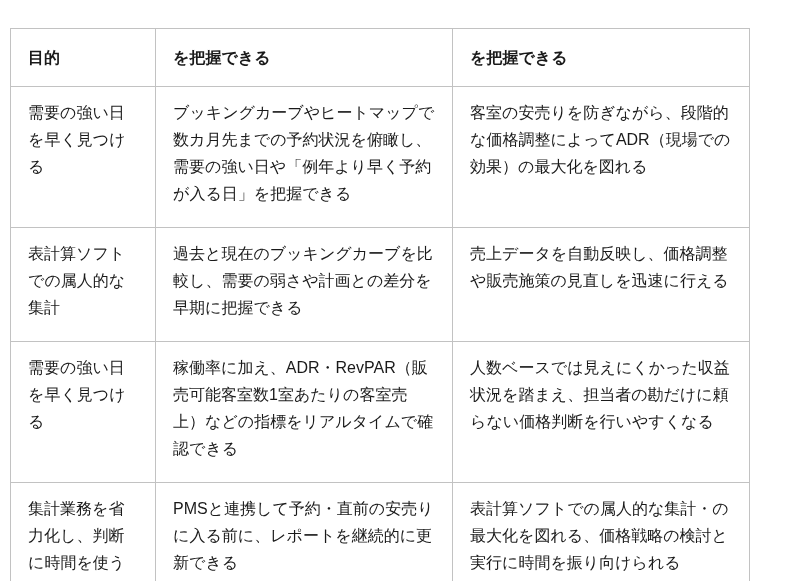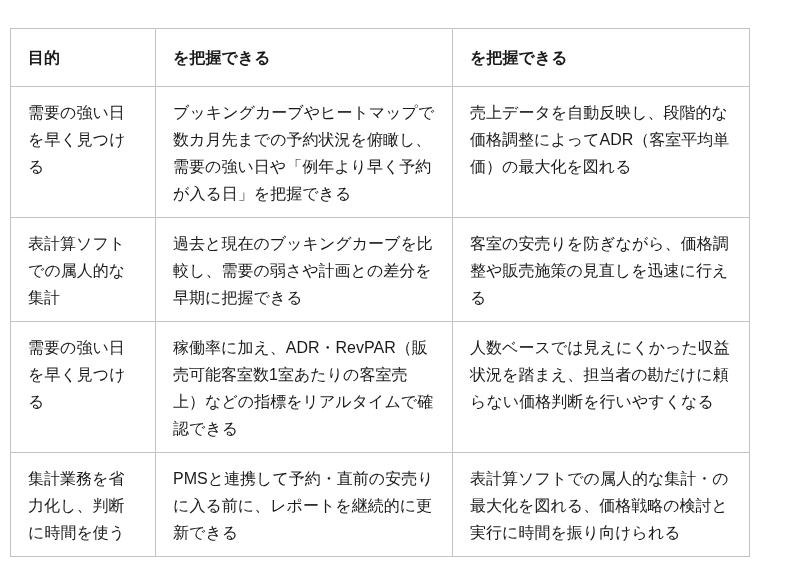--- a/index.html
+++ b/index.html
@@ -47,21 +47,21 @@
     line-height: 27px;
     overflow-wrap: break-word;
   }
   .info-table th {
     font-weight: 700;
     padding: 15px 17px;
     vertical-align: middle;
   }
   .info-table td {
     font-weight: 400;
-    padding: 12px 17px 10px 17px;
+    padding: 12px 17px 20px 17px;
     margin-left: 12px;
   }
 </style>
 </head>
 <body>
 
 <div class="page">
   <div class="table-wrap">
     <table class="info-table">
       <colgroup>
@@ -73,26 +73,26 @@
         <tr>
           <th>目的</th>
           <th>を把握できる</th>
           <th>を把握できる</th>
         </tr>
       </thead>
       <tbody>
         <tr>
           <td>需要の強い日を早く見つける</td>
           <td>ブッキングカーブやヒートマップで数カ月先までの予約状況を俯瞰し、需要の強い日や「例年より早く予約が入る日」を把握できる</td>
-          <td>売上データを自動反映し、段階的な価格調整によってADR（客室平均単価）の最大化を図れる</td>
+          <td>客室の安売りを防ぎながら、段階的な価格調整によってADR（現場での効果）の最大化を図れる</td>
         </tr>
         <tr>
           <td>表計算ソフトでの属人的な集計</td>
           <td>過去と現在のブッキングカーブを比較し、需要の弱さや計画との差分を早期に把握できる</td>
-          <td>客室の安売りを防ぎながら、価格調整や販売施策の見直しを迅速に行える</td>
+          <td>売上データを自動反映し、価格調整や販売施策の見直しを迅速に行える</td>
         </tr>
         <tr>
           <td>需要の強い日を早く見つける</td>
           <td>稼働率に加え、ADR・RevPAR（販売可能客室数1室あたりの客室売上）などの指標をリアルタイムで確認できる</td>
           <td>人数ベースでは見えにくかった収益状況を踏まえ、担当者の勘だけに頼らない価格判断を行いやすくなる</td>
         </tr>
         <tr>
           <td>集計業務を省力化し、判断に時間を使う</td>
           <td>PMSと連携して予約・直前の安売りに入る前に、レポートを継続的に更新できる</td>
           <td>表計算ソフトでの属人的な集計・の最大化を図れる、価格戦略の検討と実行に時間を振り向けられる</td>

